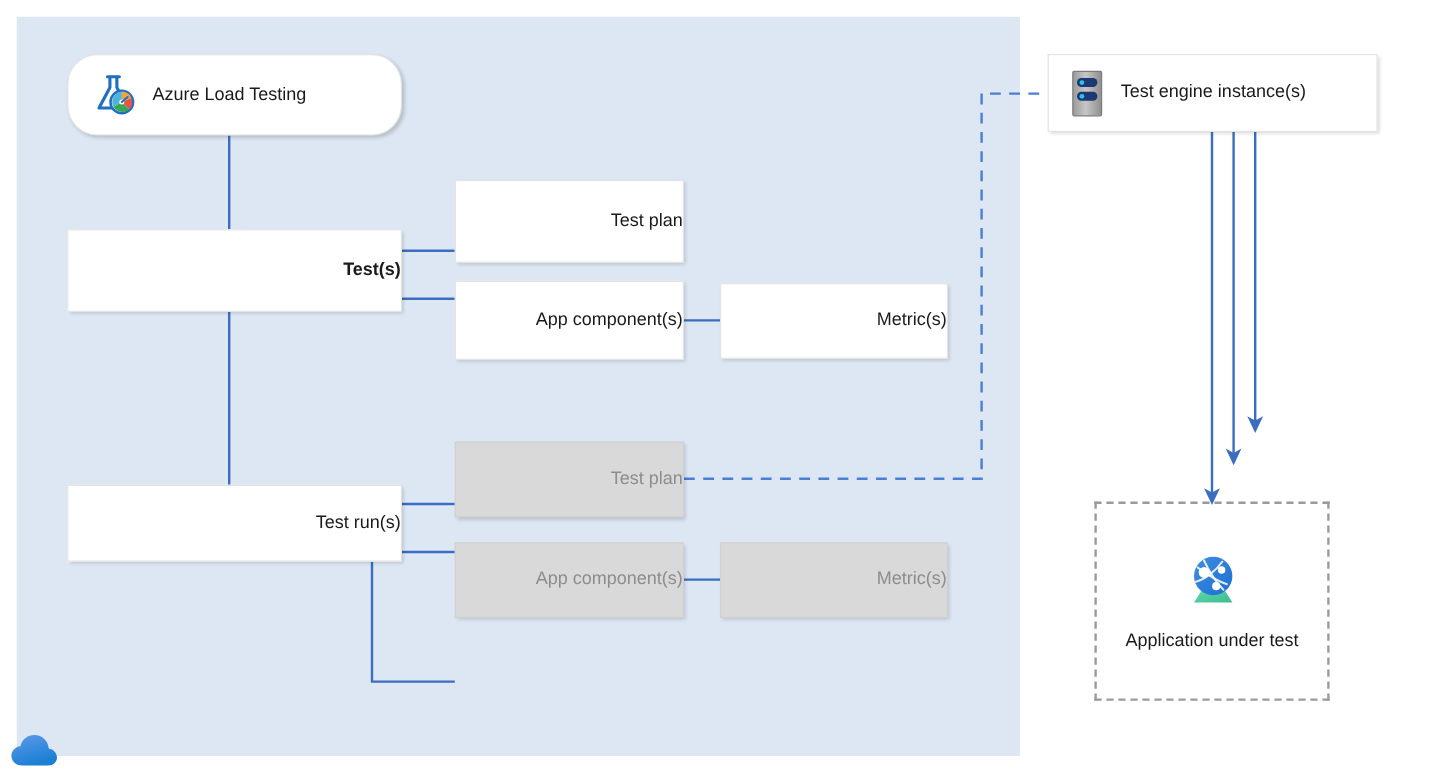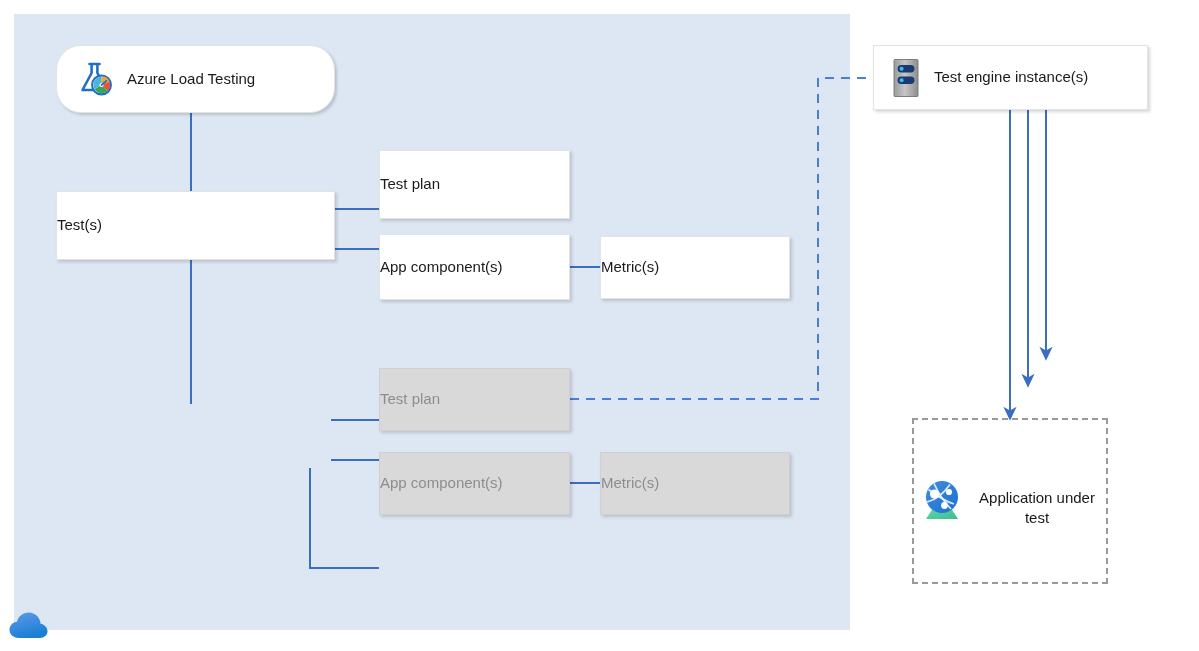--- a/index.html
+++ b/index.html
@@ -23,41 +23,41 @@
 
   
   #wires { position: absolute; left: 0; top: 0; width: 1199px; height: 651px; pointer-events: none; }
 
   
   .nodebox {
     position: absolute;
     background: #ffffff;
     border: 1px solid #e3e3e3;
     box-shadow: 2px 2px 3px rgba(0,0,0,0.16);
-    display: flex; align-items: center; justify-content: flex-start;
+    display: flex; align-items: center; justify-content: flex-end;
     font-size: 15px; color: #1a1a1a; line-height: 1.25;
     text-align: center;
   }
   .nodebox.dim {
     background: #d9d9d9;
     border: 1px solid #d0d0d0;
     color: #8d8d8d;
   }
   .nodebox.with-icon { justify-content: flex-start; }
   .nodebox .lbl { }
   .nodebox.with-icon .lbl { margin-left: 14px; }
 
   .icon-slot { flex: 0 0 auto; display: inline-flex; align-items: center; justify-content: center; }
 
   
   .dashed-region {
     position: absolute;
     border: 2px dashed #9a9a9a;
     background: transparent;
-    display: flex; flex-direction: row; align-items: center; justify-content: center;
+    display: flex; flex-direction: column; align-items: center; justify-content: center;
   }
   .dashed-region .caption {
     margin-top: 14px; font-size: 15px; color: #1a1a1a; text-align: center; line-height: 1.35;
   }
 
   
   .cloud-badge { position: absolute; left: 8px; top: 608px; width: 42px; height: 34px; }
 </style>
 </head>
 <body>
@@ -116,36 +116,39 @@
         <path d="M26.5,25 L34.4,21.6 A8.7,8.7 0 0 1 32.6,31.2 Z" fill="#e8543f"></path>
         <path d="M26.5,25 L32.6,31.2 A8.7,8.7 0 0 1 19.5,29.0 Z" fill="#3aa655"></path>
         <path d="M26.5,25 L19.5,29.0 A8.7,8.7 0 0 1 26.5,16.3 Z" fill="#4fb3d9"></path>
         <circle cx="26.5" cy="25" r="2.1" fill="#ffffff"></circle>
         <path d="M26.5,25 L31.4,20.8" stroke="#1f6fc4" stroke-width="1.7" stroke-linecap="round"></path>
       </svg>
     </span>
     <span class="lbl">Azure Load Testing</span>
   </div>
 
-  <div class="nodebox" style="left:56px; top:191px; width:279px; height:69px;">
+  <div class="nodebox" style="left:56px; top:191px; width:279px; height:69px;font-weight:bold;">
     <span class="lbl">Test(s)</span>
   </div>
 
   <div class="nodebox" style="left:379px; top:150px; width:191px; height:69px;">
     <span class="lbl">Test plan</span>
   </div>
 
   <div class="nodebox" style="left:379px; top:234px; width:191px; height:66px;">
     <span class="lbl">App component(s)</span>
   </div>
 
   <div class="nodebox" style="left:600px; top:236px; width:190px; height:63px;">
     <span class="lbl">Metric(s)</span>
   </div>
 
+  <div class="nodebox" style="left:56px; top:404px; width:279px; height:64px;">
+    <span class="lbl">Test run(s)</span>
+  </div>
 
   <div class="nodebox dim" style="left:379px; top:368px; width:191px; height:63px;">
     <span class="lbl">Test plan</span>
   </div>
 
   <div class="nodebox dim" style="left:379px; top:452px; width:191px; height:63px;">
     <span class="lbl">App component(s)</span>
   </div>
 
   <div class="nodebox dim" style="left:600px; top:452px; width:190px; height:63px;">

